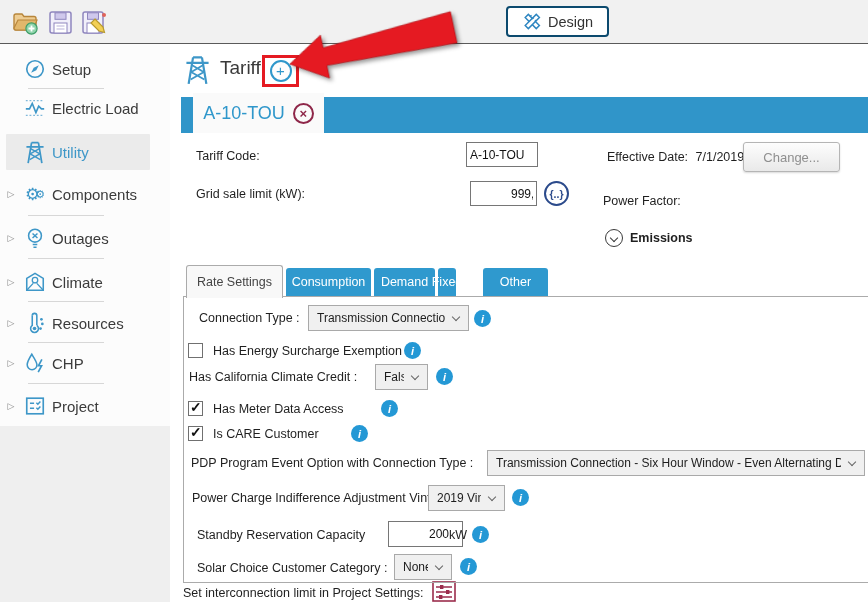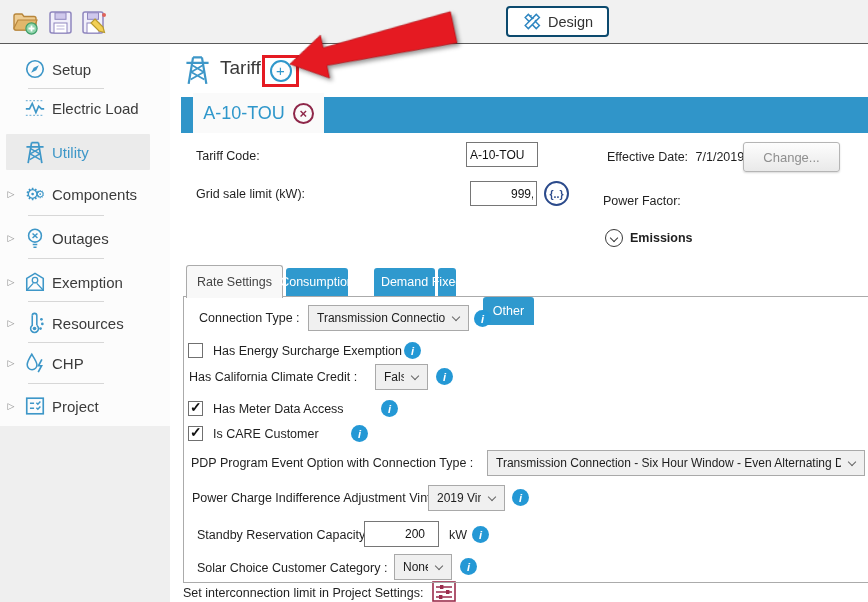--- a/index.html
+++ b/index.html
@@ -153,21 +153,21 @@
 
   <div class="side-item" style="top:264px">
     <span class="expand">▷</span>
     <span class="sicon">
       <svg width="22" height="22" viewBox="0 0 24 24">
           <path d="M3 8 L12 2.5 L21 8 V21 H3 Z" fill="none" stroke="#3E97C8" stroke-width="1.7"></path>
           <circle cx="12" cy="10" r="3" fill="none" stroke="#3E97C8" stroke-width="1.4"></circle>
           <path d="M3 21 L10 13.5 M21 21 L14 13.5" stroke="#3E97C8" stroke-width="1.4"></path>
         </svg>
     </span>
-    <span class="slabel">Exemption</span>
+    <span class="slabel">Climate</span>
   </div>
   <div class="side-div" style="top:301px"></div>
 
   <div class="side-item" style="top:305px">
     <span class="expand">▷</span>
     <span class="sicon">
       <svg width="22" height="22" viewBox="0 0 24 24">
           <path d="M9 4 a2.5 2.5 0 0 1 5 0 V14.5" fill="none" stroke="#3E97C8" stroke-width="1.7"></path>
           <path d="M9 4 V14.5 a4.3 4.3 0 1 0 5 0" fill="none" stroke="#3E97C8" stroke-width="1.7"></path>
           <circle cx="11.5" cy="18" r="2" fill="#3E97C8"></circle>
@@ -239,24 +239,24 @@
   <div class="brace-btn" style="left:544px; top:181px;">{..}</div>
   <div class="lbl" style="left:603px; top:194px;">Power Factor:</div>
 
   <div class="chev-circle" style="left:605px; top:229px;">
       <i></i>
     </div>
   <div class="lbl semibold" style="left:630px; top:231px; font-weight:bold;">Emissions</div>
 
   <div class="group-box"></div>
   <div class="rate-tab-active">Rate Settings</div>
-  <div class="rate-tab" style="left:286px; width:62px;text-align:center;">Consumption</div>
+  <div class="rate-tab" style="left:286px; width:85px;text-align:center;">Consumption</div>
   <div class="rate-tab" style="left:374px; width:61px;">Demand</div>
   <div class="rate-tab" style="left:438px; width:18px;">Fixed</div>
-  <div class="rate-tab" style="left:483px; width:51px;margin-top:29px;">Other</div>
+  <div class="rate-tab" style="left:483px; width:65px;">Other</div>
 
   <div class="lbl semibold z3" style="left:199px; top:311px;">Connection Type :</div>
   <div class="dd" style="left:308px; top:305px; width:161px;">
     <span class="dd-text">Transmission Connection</span>
       <i class="chev"></i>
   </div>
   <div class="info" style="left:474px; top:310px;">i</div>
 
   <span class="cb" style="left:188px; top:343px;"></span>
   <div class="lbl semibold z3" style="left:213px; top:344px;">Has Energy Surcharge Exemption</div>
@@ -284,21 +284,21 @@
   </div>
 
   <div class="lbl semibold z3" style="left:192px; top:491px;">Power Charge Indifference Adjustment  Vintage Year :</div>
   <div class="dd" style="left:428px; top:485px; width:77px;">
     <span class="dd-text">2019 Vintage</span>
       <i class="chev"></i>
   </div>
   <div class="info" style="left:512px; top:489px;">i</div>
 
   <div class="lbl semibold z3" style="left:197px; top:528px;">Standby Reservation Capacity</div>
-  <input class="tinput z3" style="left: 364px; top: 521px; width: 75px; height: 26px; padding-left: 40px;" value="200">
+  <input class="tinput z3" style="left: 388px; top: 521px; width: 75px; height: 26px; padding-left: 40px;" value="200">
   <div class="lbl semibold z3" style="left:449px; top:528px;">kW</div>
   <div class="info" style="left:472px; top:526px;">i</div>
 
   <div class="lbl semibold z3" style="left:197px; top:561px;">Solar Choice Customer Category :</div>
   <div class="dd" style="left:394px; top:554px; width:58px;">
     <span class="dd-text">None</span>
       <i class="chev"></i>
   </div>
   <div class="info" style="left:460px; top:558px;">i</div>
 

